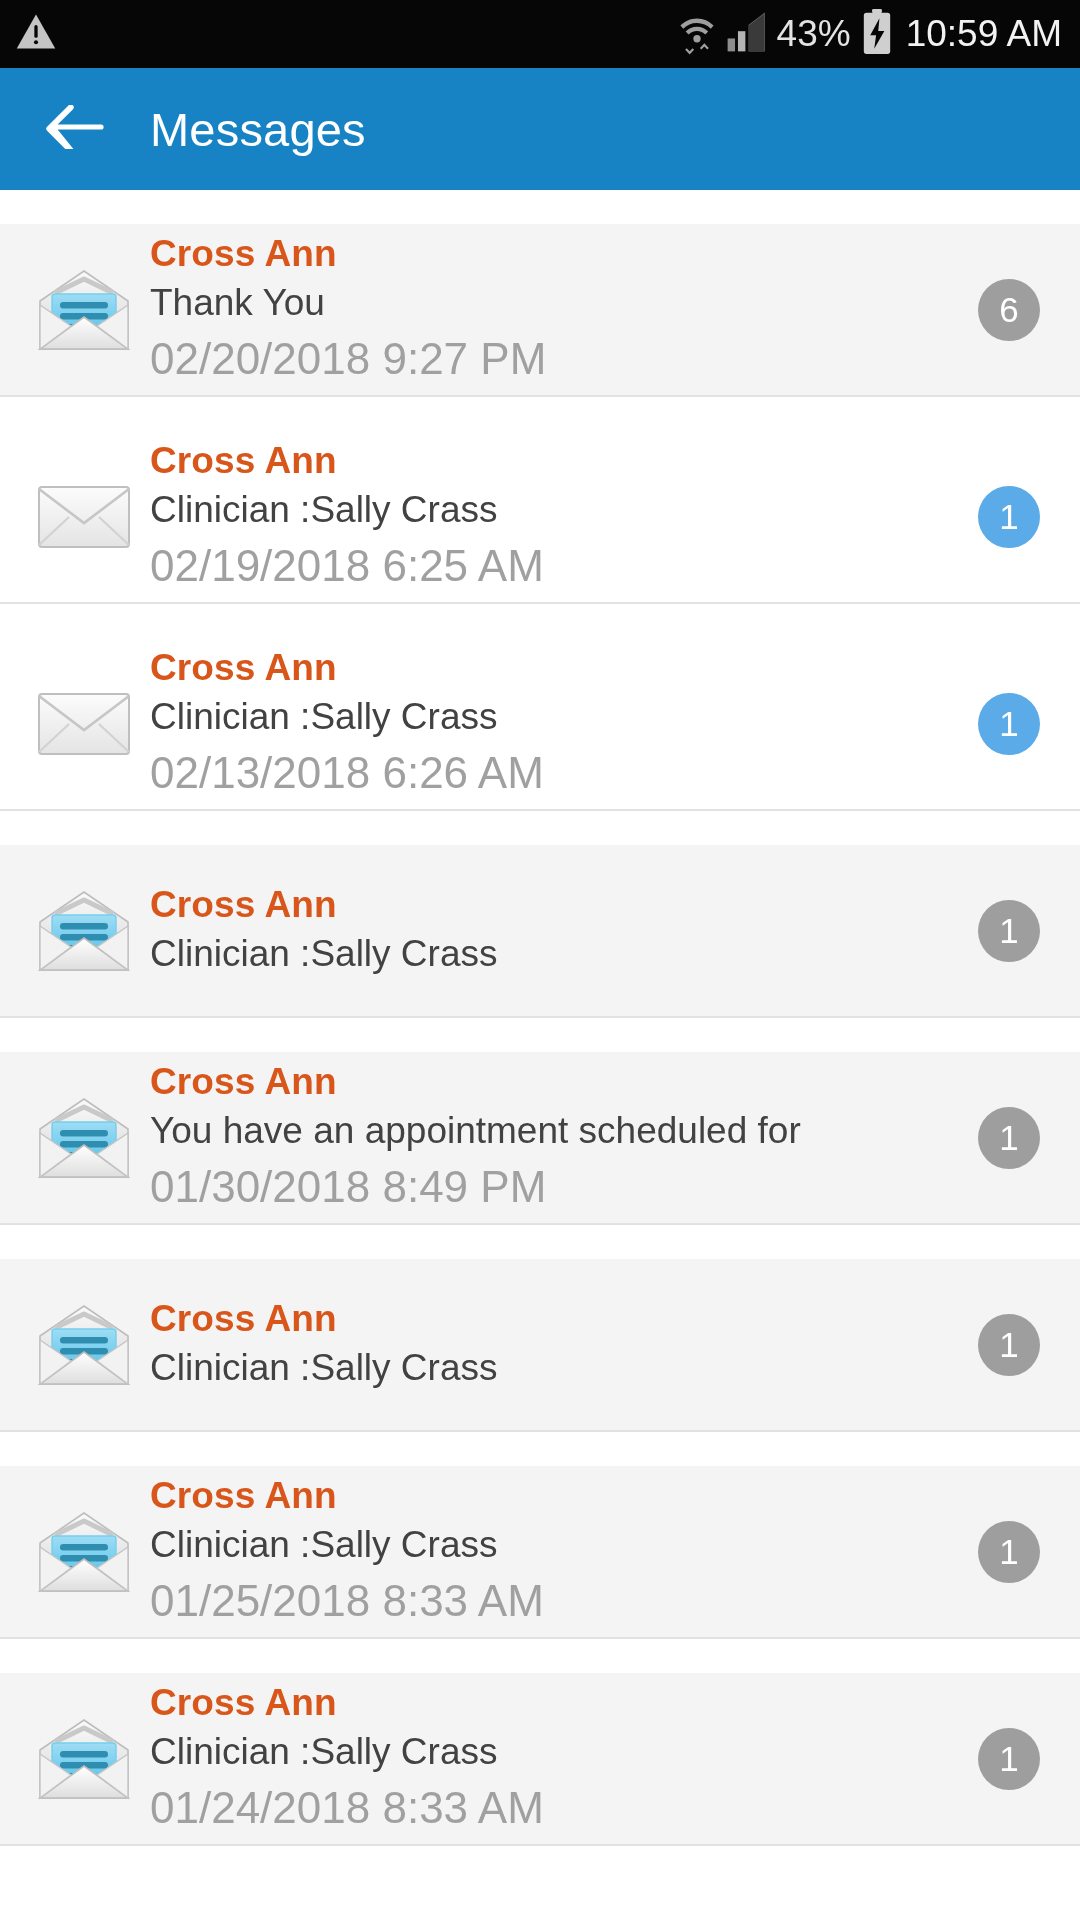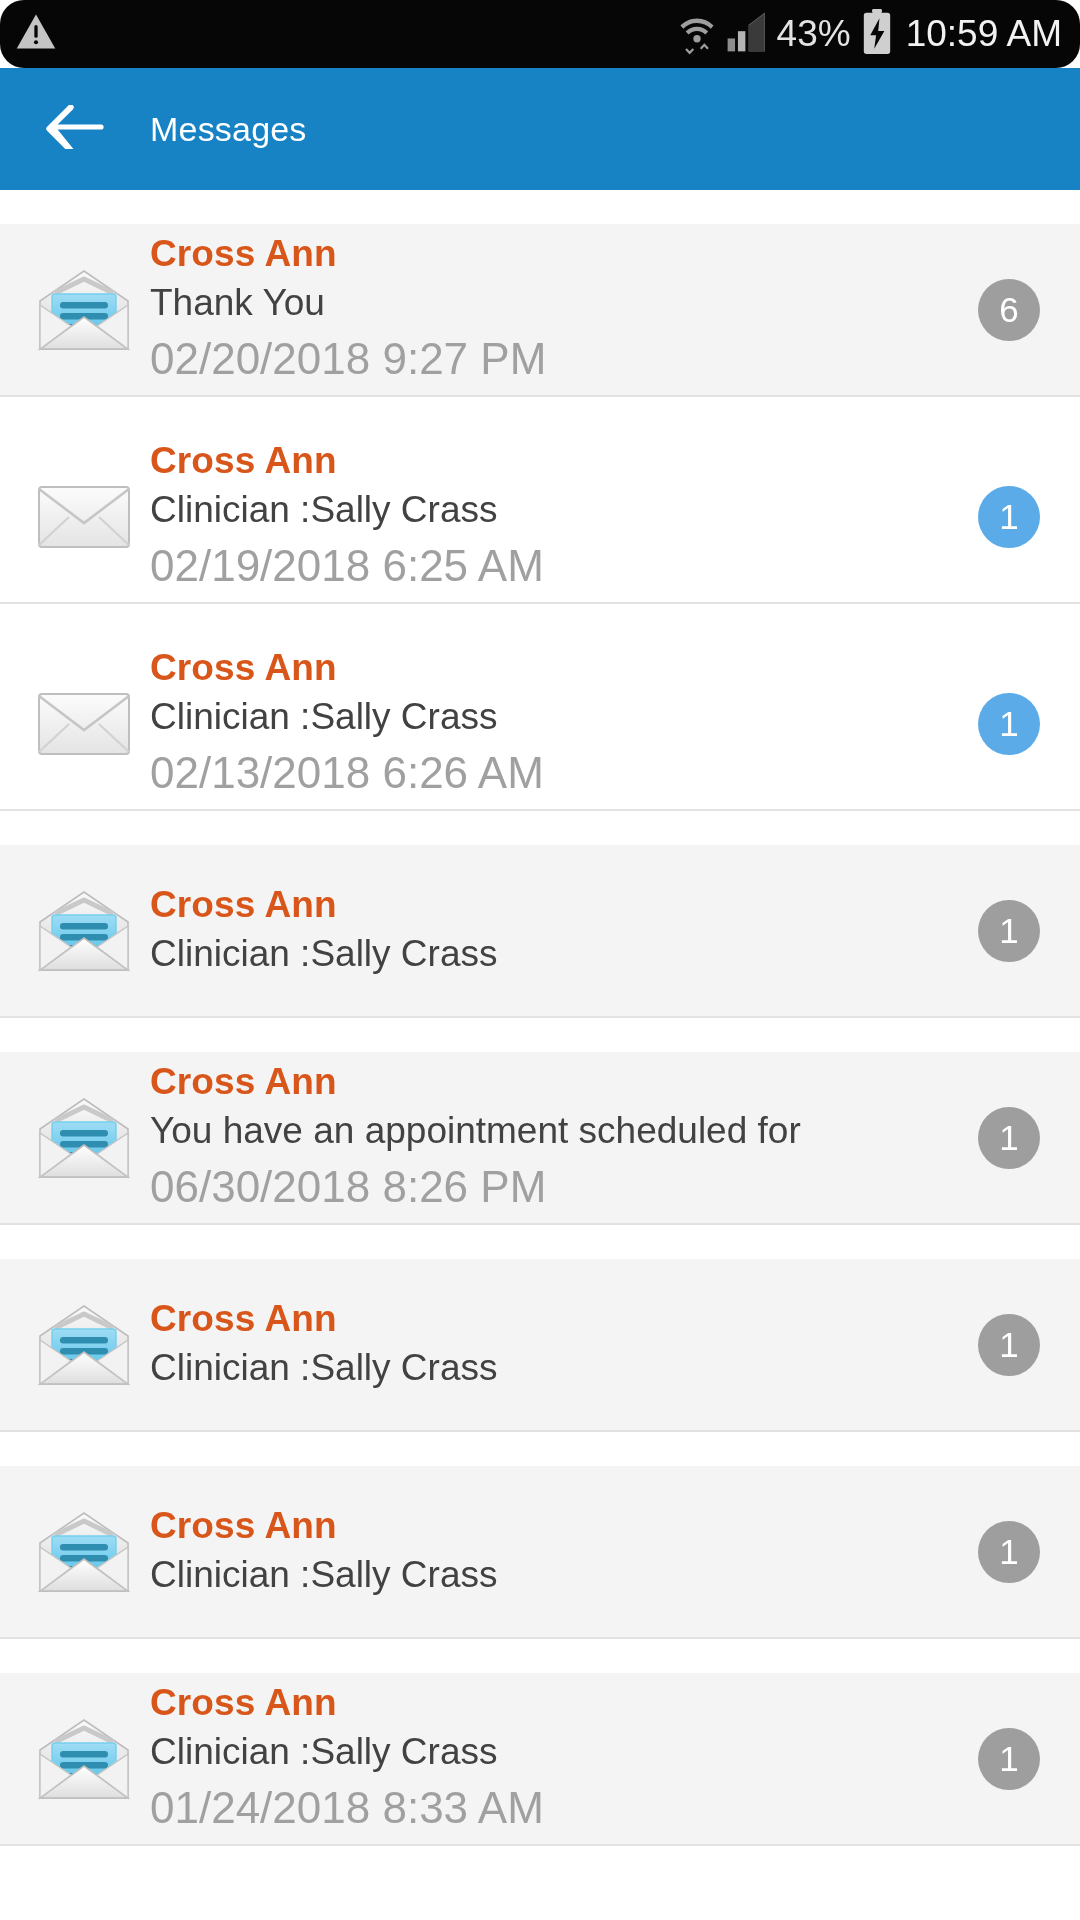--- a/index.html
+++ b/index.html
@@ -8,39 +8,38 @@
     font-family:"Liberation Sans", sans-serif;
     background:#ffffff;
     overflow:hidden;
   }
 
   
   .statusbar{
     height:68px; background:#060606;
     display:flex; align-items:center;
     padding:0 18px 0 14px;
-    border-radius:24px;
   }
   .sb-left{ display:flex; align-items:center; flex:1; }
   .sb-right{ display:flex; align-items:center; gap:9px; }
   .sb-batt-pct{ color:#e3e3e3; font-size:37px; margin-right:1px; }
   .sb-clock{ color:#f2f2f2; font-size:37px; margin-left:4px; }
 
   
   .appbar{
     height:122px; background:#1783c4;
     display:flex; align-items:center; padding-left:44px;
   }
   .back-btn{
     width:62px; height:62px;
     display:flex; align-items:center; justify-content:center;
     cursor:pointer;
   }
   .appbar-title{
-    color:#ffffff; font-size:34px; font-weight:400;
+    color:#ffffff; font-size:47px; font-weight:400;
     margin-left:44px; letter-spacing:0.2px;
   }
 
   
   .msg-list{ width:100%; }
   .msg-row{
     display:flex; align-items:center;
     height:173px; padding:0 40px 0 22px;
     border-bottom:2px solid #e2e2e2;
     position:relative;
@@ -273,89 +272,90 @@
     <rect x="25" y="46" width="48" height="6.4" rx="3.2" fill="#2f8db0"></rect>
     <rect x="25" y="57" width="30" height="6.4" rx="3.2" fill="#2f8db0"></rect>
     <path d="M5 82 L49 50 L93 82 Z" fill="url(#frontG)" stroke="#bdbdbd" stroke-width="1.6"></path>
     <path d="M5 38 L5 82 L36 59 Z" fill="#f2f2f2" stroke="#c4c4c4" stroke-width="1.4"></path>
     <path d="M93 38 L93 82 L62 59 Z" fill="#f2f2f2" stroke="#c4c4c4" stroke-width="1.4"></path>
   </svg>
       </div>
       <div class="msg-body">
         <div class="sender">Cross Ann</div>
         <div class="subject">You have an appointment scheduled for</div>
-        <div class="stamp">06/30/2018  8:26 PM</div>
-      </div>
-      <div class="badge gray">1</div>
-    </div>
-    <div class="msg-row alt">
-      <div class="icon-cell">
-        <svg width="98" height="86" viewBox="0 0 98 86">
-    <defs>
-      <linearGradient id="flapG" x1="0" y1="0" x2="0" y2="1">
-        <stop offset="0" stop-color="#fafafa"></stop>
-              <stop offset="1" stop-color="#d4d4d4"></stop>
-      </linearGradient>
-      <linearGradient id="letterG" x1="0" y1="0" x2="0" y2="1">
-        <stop offset="0" stop-color="#9fdcf4"></stop>
-              <stop offset="1" stop-color="#4cc0e8"></stop>
-      </linearGradient>
-      <linearGradient id="frontG" x1="0" y1="0" x2="0" y2="1">
-        <stop offset="0" stop-color="#ffffff"></stop>
-              <stop offset="1" stop-color="#dedede"></stop>
-      </linearGradient>
-    </defs>
-    <path d="M5 34 L49 4 L93 34 V82 H5 Z" fill="url(#flapG)" stroke="#bdbdbd" stroke-width="1.6"></path>
-    <path d="M20 26 L49 12 L78 26" fill="none" stroke="#c9c9c9" stroke-width="5" stroke-linejoin="round"></path>
-    <rect x="17" y="27" width="64" height="47" rx="3" fill="url(#letterG)" stroke="#73cfee" stroke-width="1.4"></rect>
-    <rect x="25" y="35" width="48" height="6.4" rx="3.2" fill="#2f8db0"></rect>
-    <rect x="25" y="46" width="48" height="6.4" rx="3.2" fill="#2f8db0"></rect>
-    <rect x="25" y="57" width="30" height="6.4" rx="3.2" fill="#2f8db0"></rect>
-    <path d="M5 82 L49 50 L93 82 Z" fill="url(#frontG)" stroke="#bdbdbd" stroke-width="1.6"></path>
-    <path d="M5 38 L5 82 L36 59 Z" fill="#f2f2f2" stroke="#c4c4c4" stroke-width="1.4"></path>
-    <path d="M93 38 L93 82 L62 59 Z" fill="#f2f2f2" stroke="#c4c4c4" stroke-width="1.4"></path>
-  </svg>
-      </div>
-      <div class="msg-body">
-        <div class="sender">Cross Ann</div>
-        <div class="subject">Clinician  :Sally Crass</div>
-      </div>
-      <div class="badge gray">1</div>
-    </div>
-    <div class="msg-row alt">
-      <div class="icon-cell">
-        <svg width="98" height="86" viewBox="0 0 98 86">
-    <defs>
-      <linearGradient id="flapG" x1="0" y1="0" x2="0" y2="1">
-        <stop offset="0" stop-color="#fafafa"></stop>
-              <stop offset="1" stop-color="#d4d4d4"></stop>
-      </linearGradient>
-      <linearGradient id="letterG" x1="0" y1="0" x2="0" y2="1">
-        <stop offset="0" stop-color="#9fdcf4"></stop>
-              <stop offset="1" stop-color="#4cc0e8"></stop>
-      </linearGradient>
-      <linearGradient id="frontG" x1="0" y1="0" x2="0" y2="1">
-        <stop offset="0" stop-color="#ffffff"></stop>
-              <stop offset="1" stop-color="#dedede"></stop>
-      </linearGradient>
-    </defs>
-    <path d="M5 34 L49 4 L93 34 V82 H5 Z" fill="url(#flapG)" stroke="#bdbdbd" stroke-width="1.6"></path>
-    <path d="M20 26 L49 12 L78 26" fill="none" stroke="#c9c9c9" stroke-width="5" stroke-linejoin="round"></path>
-    <rect x="17" y="27" width="64" height="47" rx="3" fill="url(#letterG)" stroke="#73cfee" stroke-width="1.4"></rect>
-    <rect x="25" y="35" width="48" height="6.4" rx="3.2" fill="#2f8db0"></rect>
-    <rect x="25" y="46" width="48" height="6.4" rx="3.2" fill="#2f8db0"></rect>
-    <rect x="25" y="57" width="30" height="6.4" rx="3.2" fill="#2f8db0"></rect>
-    <path d="M5 82 L49 50 L93 82 Z" fill="url(#frontG)" stroke="#bdbdbd" stroke-width="1.6"></path>
-    <path d="M5 38 L5 82 L36 59 Z" fill="#f2f2f2" stroke="#c4c4c4" stroke-width="1.4"></path>
-    <path d="M93 38 L93 82 L62 59 Z" fill="#f2f2f2" stroke="#c4c4c4" stroke-width="1.4"></path>
-  </svg>
-      </div>
-      <div class="msg-body">
-        <div class="sender">Cross Ann</div>
-        <div class="subject">Clinician  :Sally Crass</div>
+        <div class="stamp">01/30/2018  8:49 PM</div>
+      </div>
+      <div class="badge gray">1</div>
+    </div>
+    <div class="msg-row alt">
+      <div class="icon-cell">
+        <svg width="98" height="86" viewBox="0 0 98 86">
+    <defs>
+      <linearGradient id="flapG" x1="0" y1="0" x2="0" y2="1">
+        <stop offset="0" stop-color="#fafafa"></stop>
+              <stop offset="1" stop-color="#d4d4d4"></stop>
+      </linearGradient>
+      <linearGradient id="letterG" x1="0" y1="0" x2="0" y2="1">
+        <stop offset="0" stop-color="#9fdcf4"></stop>
+              <stop offset="1" stop-color="#4cc0e8"></stop>
+      </linearGradient>
+      <linearGradient id="frontG" x1="0" y1="0" x2="0" y2="1">
+        <stop offset="0" stop-color="#ffffff"></stop>
+              <stop offset="1" stop-color="#dedede"></stop>
+      </linearGradient>
+    </defs>
+    <path d="M5 34 L49 4 L93 34 V82 H5 Z" fill="url(#flapG)" stroke="#bdbdbd" stroke-width="1.6"></path>
+    <path d="M20 26 L49 12 L78 26" fill="none" stroke="#c9c9c9" stroke-width="5" stroke-linejoin="round"></path>
+    <rect x="17" y="27" width="64" height="47" rx="3" fill="url(#letterG)" stroke="#73cfee" stroke-width="1.4"></rect>
+    <rect x="25" y="35" width="48" height="6.4" rx="3.2" fill="#2f8db0"></rect>
+    <rect x="25" y="46" width="48" height="6.4" rx="3.2" fill="#2f8db0"></rect>
+    <rect x="25" y="57" width="30" height="6.4" rx="3.2" fill="#2f8db0"></rect>
+    <path d="M5 82 L49 50 L93 82 Z" fill="url(#frontG)" stroke="#bdbdbd" stroke-width="1.6"></path>
+    <path d="M5 38 L5 82 L36 59 Z" fill="#f2f2f2" stroke="#c4c4c4" stroke-width="1.4"></path>
+    <path d="M93 38 L93 82 L62 59 Z" fill="#f2f2f2" stroke="#c4c4c4" stroke-width="1.4"></path>
+  </svg>
+      </div>
+      <div class="msg-body">
+        <div class="sender">Cross Ann</div>
+        <div class="subject">Clinician  :Sally Crass</div>
+      </div>
+      <div class="badge gray">1</div>
+    </div>
+    <div class="msg-row alt">
+      <div class="icon-cell">
+        <svg width="98" height="86" viewBox="0 0 98 86">
+    <defs>
+      <linearGradient id="flapG" x1="0" y1="0" x2="0" y2="1">
+        <stop offset="0" stop-color="#fafafa"></stop>
+              <stop offset="1" stop-color="#d4d4d4"></stop>
+      </linearGradient>
+      <linearGradient id="letterG" x1="0" y1="0" x2="0" y2="1">
+        <stop offset="0" stop-color="#9fdcf4"></stop>
+              <stop offset="1" stop-color="#4cc0e8"></stop>
+      </linearGradient>
+      <linearGradient id="frontG" x1="0" y1="0" x2="0" y2="1">
+        <stop offset="0" stop-color="#ffffff"></stop>
+              <stop offset="1" stop-color="#dedede"></stop>
+      </linearGradient>
+    </defs>
+    <path d="M5 34 L49 4 L93 34 V82 H5 Z" fill="url(#flapG)" stroke="#bdbdbd" stroke-width="1.6"></path>
+    <path d="M20 26 L49 12 L78 26" fill="none" stroke="#c9c9c9" stroke-width="5" stroke-linejoin="round"></path>
+    <rect x="17" y="27" width="64" height="47" rx="3" fill="url(#letterG)" stroke="#73cfee" stroke-width="1.4"></rect>
+    <rect x="25" y="35" width="48" height="6.4" rx="3.2" fill="#2f8db0"></rect>
+    <rect x="25" y="46" width="48" height="6.4" rx="3.2" fill="#2f8db0"></rect>
+    <rect x="25" y="57" width="30" height="6.4" rx="3.2" fill="#2f8db0"></rect>
+    <path d="M5 82 L49 50 L93 82 Z" fill="url(#frontG)" stroke="#bdbdbd" stroke-width="1.6"></path>
+    <path d="M5 38 L5 82 L36 59 Z" fill="#f2f2f2" stroke="#c4c4c4" stroke-width="1.4"></path>
+    <path d="M93 38 L93 82 L62 59 Z" fill="#f2f2f2" stroke="#c4c4c4" stroke-width="1.4"></path>
+  </svg>
+      </div>
+      <div class="msg-body">
+        <div class="sender">Cross Ann</div>
+        <div class="subject">Clinician  :Sally Crass</div>
+        <div class="stamp">01/25/2018  8:33 AM</div>
       </div>
       <div class="badge gray">1</div>
     </div>
     <div class="msg-row alt">
       <div class="icon-cell">
         <svg width="98" height="86" viewBox="0 0 98 86">
     <defs>
       <linearGradient id="flapG" x1="0" y1="0" x2="0" y2="1">
         <stop offset="0" stop-color="#fafafa"></stop>
               <stop offset="1" stop-color="#d4d4d4"></stop>

